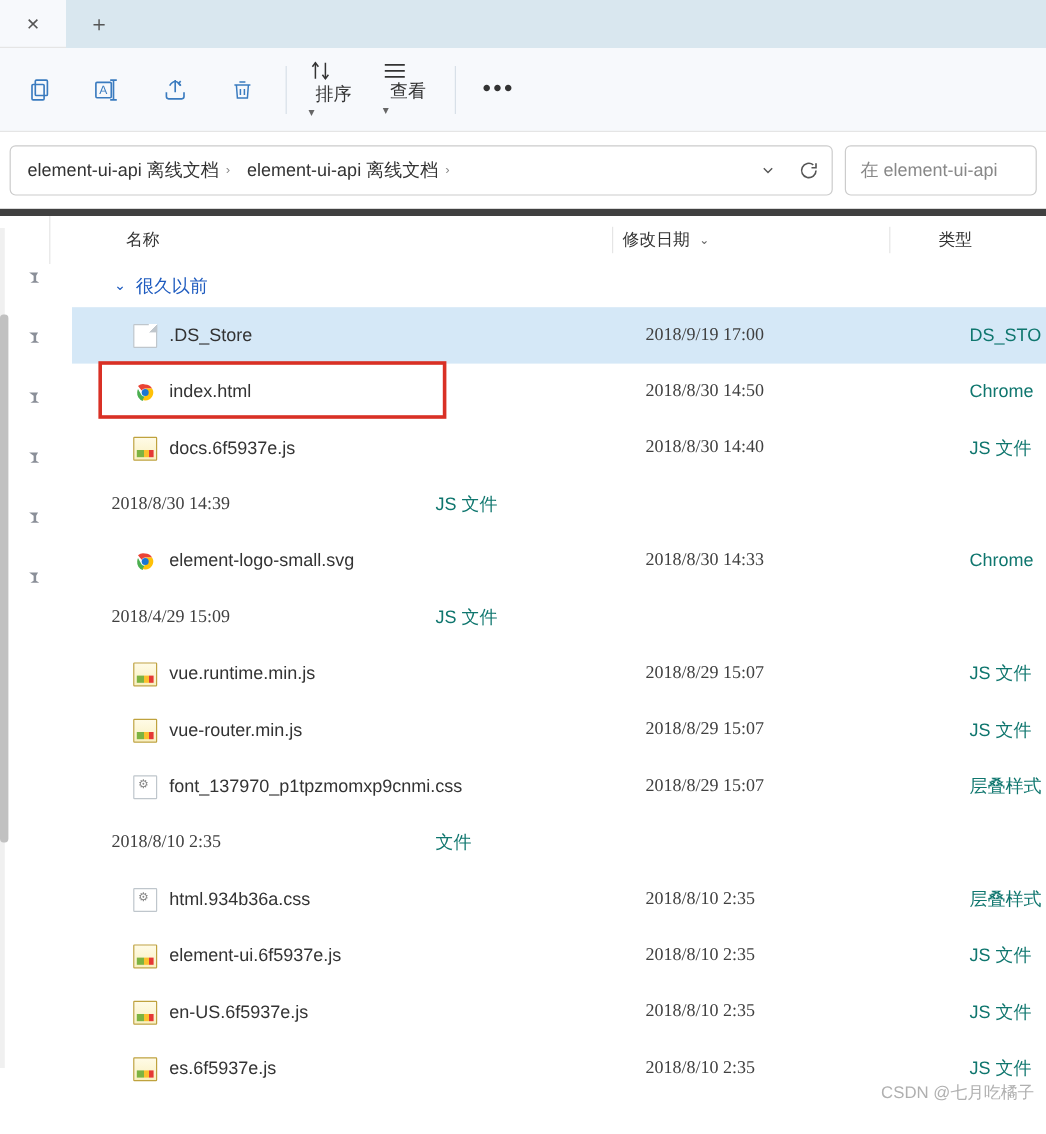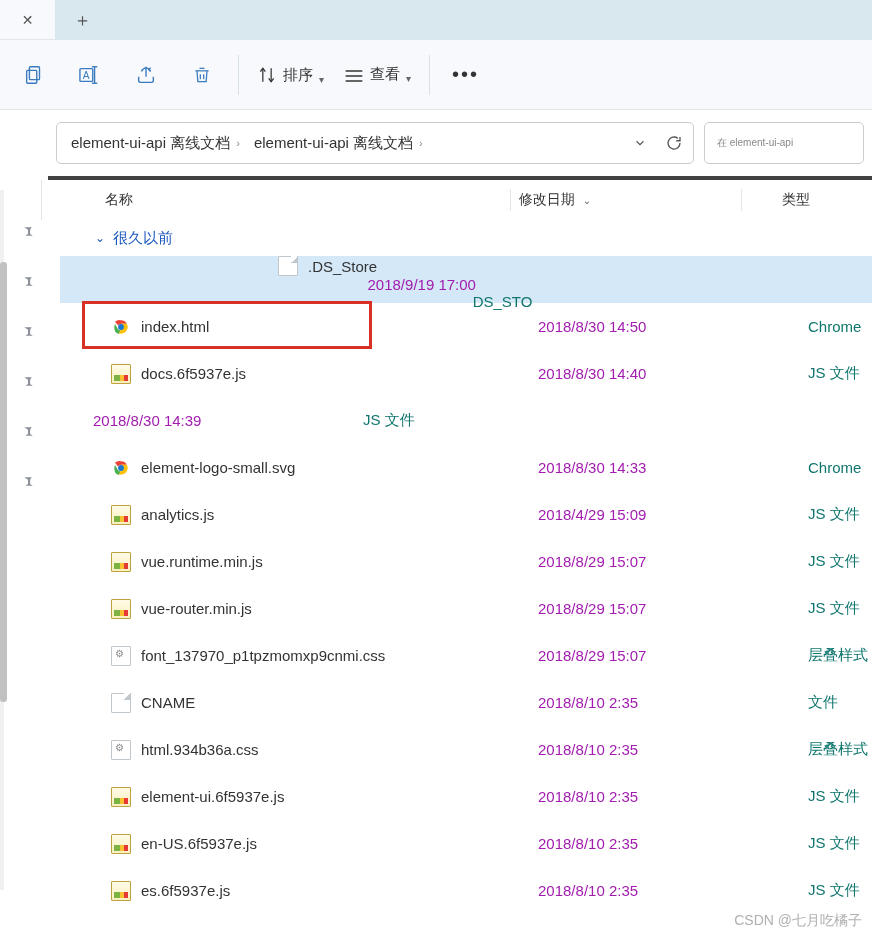--- a/index.html
+++ b/index.html
@@ -4,61 +4,61 @@
 <style>
 * { margin:0; padding:0; box-sizing:border-box; font-family:"Segoe UI","Microsoft YaHei",Arial,sans-serif; }
 body { background:#fff; font-size:14px; color:#333; width:872px; height:945px; overflow:hidden; }
 .tabbar { height:40px; background:#d9e7ef; display:flex; align-items:center; }
 .tab-active { width:55px; height:40px; background:#f7f9fc; display:flex; align-items:center; justify-content:center; border-bottom:1px solid #e5e5e5; }
 .tab-close { color:#555; cursor:pointer; }
 .tab-new { width:55px; height:40px; display:flex; align-items:center; justify-content:center; color:#555; cursor:pointer; font-size:18px; }
 .toolbar { height:70px; background:#f7f9fc; border-bottom:1px solid #e5e5e5; display:flex; align-items:center; padding:0 6px; gap:0; }
 .tb-btn { width:56px; height:56px; display:flex; flex-direction:column; align-items:center; justify-content:center; color:#3a7bbf; cursor:pointer; border-radius:4px; }
 .tb-sep { width:1px; height:40px; background:#d8e0e8; margin:0 8px; }
-.tb-combo { display:flex; align-items:flex-end; cursor:pointer; padding:6px 10px; color:#333; border-radius:4px; }
+.tb-combo { display:flex; align-items:flex-start; cursor:pointer; padding:6px 10px; color:#333; border-radius:4px;flex-direction:column; }
 .tb-combo .lbl { margin:0 6px; font-size:15px; }
 .tb-chev { font-size:10px; color:#666; }
 .tb-dots { font-size:20px; color:#333; padding:6px 14px; cursor:pointer; letter-spacing:2px; }
-.pathrow { height:70px; display:flex; align-items:center; padding:0 8px; border-bottom:4px solid #404040;margin-left:48px; }
+.pathrow { height:70px; display:flex; align-items:center; padding:0 8px; border-bottom:6px solid #404040; }
 .pathbox { flex:1; height:42px; border:1px solid #ccc; border-radius:5px; display:flex; align-items:center; padding:0 10px; margin-right:10px; }
 .crumb { display:flex; align-items:center; color:#333; font-size:15px; cursor:pointer; padding:4px 4px; white-space:nowrap; }
 .crumb .arr { color:#888; margin:0 6px; font-size:11px; }
 .path-ctrls { display:flex; align-items:center; gap:18px; margin-left:auto; color:#555; }
 .path-ctrls span { cursor:pointer; }
-.searchbox { width:160px; height:42px; border:1px solid #ccc; border-radius:5px; display:flex; align-items:center; padding:0 12px; color:#888; font-size:10px; }
+.searchbox { width:160px; height:42px; border:1px solid #ccc; border-radius:5px; display:flex; align-items:center; padding:0 12px; color:#888; font-size:15px; }
 .content { display:flex; height:calc(945px - 40px - 70px - 70px); }
 .leftstrip { width:60px; display:flex; flex-direction:column; align-items:center; padding-top:30px; position:relative; }
 .leftstrip .divider { position:absolute; right:18px; top:0; width:1px; height:40px; background:#e5e5e5; }
 .pin { width:22px; height:22px; margin:14px 0; color:#8a8f98; }
 .scroll-track { position:absolute; left:0; top:10px; width:4px; background:#f0f0f0; height:700px; }
 .scroll-thumb { position:absolute; left:0; top:82px; width:7px; height:440px; background:#c1c1c1; border-radius:3px; }
 .filepane { flex:1; overflow:hidden; position:relative; }
 .colhead { display:flex; height:40px; align-items:center; color:#4a6; color:#3a6da8; color:#333; font-size:14px; }
 .colhead .c-name { width:450px; padding-left:45px; color:#333; display:flex; align-items:center; cursor:pointer;text-align:right; }
 .colhead .c-date { width:230px; display:flex; align-items:center; cursor:pointer; }
 .colhead .c-type { flex:1; padding-left:40px; cursor:pointer; }
 .colhead .sep { width:1px; height:22px; background:#e5e5e5; }
 .sort-ind { margin-left:8px; color:#666; font-size:10px; }
 .group-row { display:flex; align-items:center; height:36px; padding-left:35px; color:#1e5bbf; font-size:15px; cursor:pointer; }
 .group-row .chev { margin-right:8px; font-size:12px; }
 .file-row { display:flex; align-items:center; height:47px; padding-left:33px; font-size:15px; color:#333; cursor:default; }
-.file-row.selected { background:#d5e8f7;flex-direction:column; }
+.file-row.selected { background:#d5e8f7; }
 .file-row .c-name { width:445px; display:flex; align-items:center; padding-left:18px; gap:10px; }
-.file-row .c-date { width:230px; color:#a21caf; }
+.file-row .c-date { width:230px; color:#404040;font-family:Liberation Serif, serif; }
 .file-row .c-type { flex:1; padding-left:40px; color:#0f766e; white-space:nowrap; }
 .ficon { width:20px; height:20px; flex:0 0 20px; display:flex; align-items:center; justify-content:center; }
 .ficon.blank { border:1px solid #bfc6cc; background:#fff; position:relative; border-radius:1px; }
 .ficon.blank::after { content:""; position:absolute; top:-1px; right:-1px; width:7px; height:7px; background:linear-gradient(135deg,#fff 50%,#bfc6cc 50%); }
 .ficon.gear { border:1px solid #bfc6cc; background:#fff; position:relative; border-radius:1px; }
 .ficon.gear::before { content:"⚙"; position:absolute; top:1px; left:3px; font-size:10px; color:#888; }
 .ficon.chrome svg { width:20px; height:20px; }
 .ficon.js { border:1px solid #bfa23e; background:linear-gradient(#fffbe6,#f9f0c0); position:relative; border-radius:1px; }
 .ficon.js::before { content:""; position:absolute; bottom:2px; left:2px; right:2px; height:6px; background:linear-gradient(90deg,#7cb342 0%,#7cb342 40%,#fbc02d 40%,#fbc02d 70%,#e53935 70%); }
 .redbox { position:absolute; border:3px solid #d93025; pointer-events:none; z-index:5; }
-.watermark { position:fixed; right:10px; bottom:15px; color:#b0b0b0; font-size:14px; }
+.watermark { position:fixed; right:10px; bottom:25px; color:#b0b0b0; font-size:14px; }
 svg { display:block; }
 </style>
 </head>
 <body>
 
 <div class="tabbar">
   <div class="tab-active">
     <span class="tab-close">✕</span>
   </div>
   <div class="tab-new">＋</div>
@@ -252,24 +252,20 @@
                 <circle cx="24" cy="24" r="7" fill="#1976d2"></circle>
                 <circle cx="24" cy="24" r="5.2" fill="#fff" opacity="0"></circle>
               </svg>
             </span>
             <span>element-logo-small.svg</span>
           </div>
           <div class="c-date">2018/8/30 14:33</div>
           <div class="c-type">Chrome</div>
         </div>
         <div class="file-row">
-          <div class="c-name">
-            <span class="ficon js"></span>
-            <span>analytics.js</span>
-          </div>
           <div class="c-date">2018/4/29 15:09</div>
           <div class="c-type">JS 文件</div>
         </div>
         <div class="file-row">
           <div class="c-name">
             <span class="ficon js"></span>
             <span>vue.runtime.min.js</span>
           </div>
           <div class="c-date">2018/8/29 15:07</div>
           <div class="c-type">JS 文件</div>
@@ -284,24 +280,20 @@
         </div>
         <div class="file-row">
           <div class="c-name">
             <span class="ficon gear"></span>
             <span>font_137970_p1tpzmomxp9cnmi.css</span>
           </div>
           <div class="c-date">2018/8/29 15:07</div>
           <div class="c-type">层叠样式</div>
         </div>
         <div class="file-row">
-          <div class="c-name">
-            <span class="ficon blank"></span>
-            <span>CNAME</span>
-          </div>
           <div class="c-date">2018/8/10 2:35</div>
           <div class="c-type">文件</div>
         </div>
         <div class="file-row">
           <div class="c-name">
             <span class="ficon gear"></span>
             <span>html.934b36a.css</span>
           </div>
           <div class="c-date">2018/8/10 2:35</div>
           <div class="c-type">层叠样式</div>

